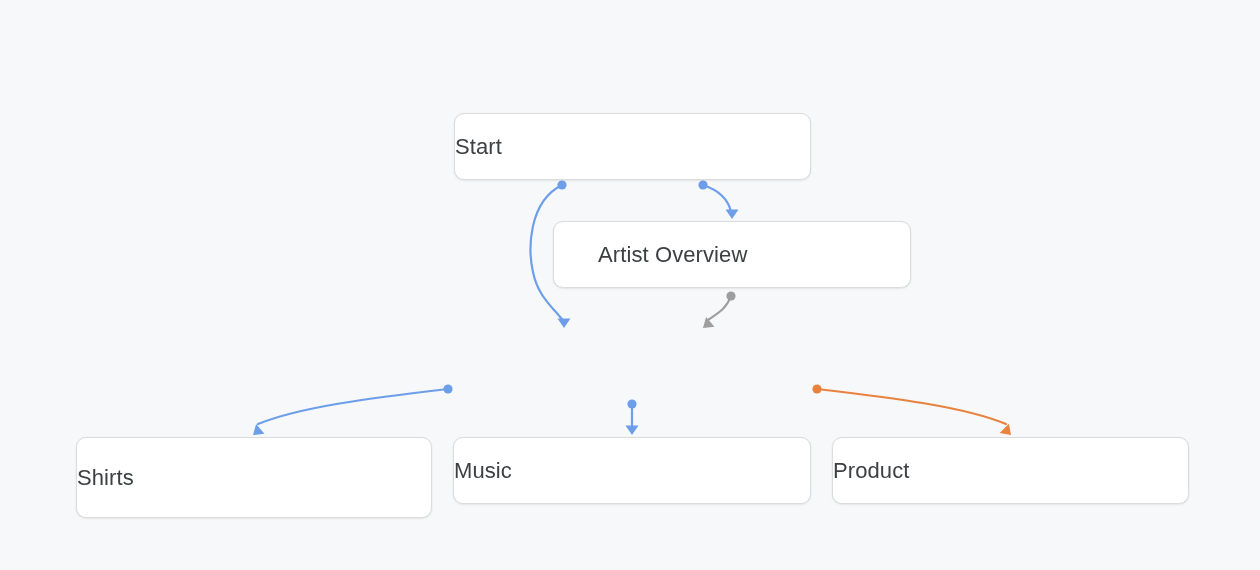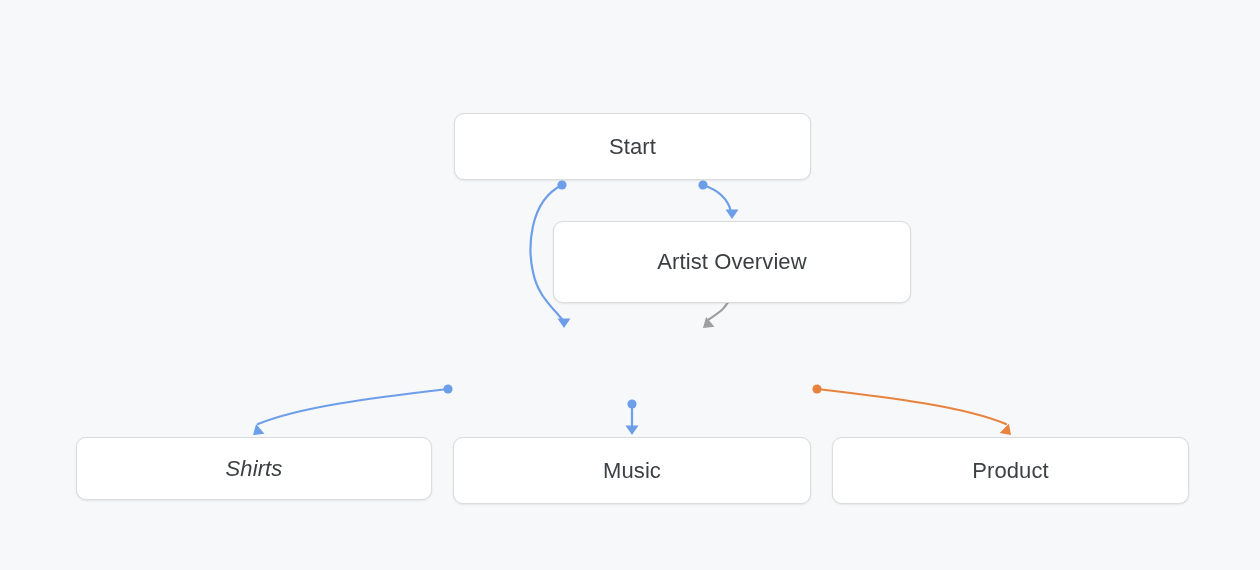--- a/index.html
+++ b/index.html
@@ -30,21 +30,21 @@
   .node {
     position: absolute;
     box-sizing: border-box;
     background: #ffffff;
     border: 1px solid #dcdcdc;
     border-radius: 10px;
     box-shadow: 0 1px 2px rgba(60, 64, 67, 0.10),
                 0 0 1px rgba(60, 64, 67, 0.06);
     display: flex;
     align-items: center;
-    justify-content: center;
+    justify-content: flex-start;
   }
   .node-label {
     font-family: "Liberation Sans", sans-serif;
     font-size: 22px;
     font-weight: 500;
     color: #3c4043;
     letter-spacing: 0.1px;
     white-space: nowrap;
     user-select: none;
   }
@@ -84,26 +84,26 @@
         <path d="M 817 389 C 895 398, 965 407, 1006 424" fill="none" stroke="#e8833f" stroke-width="2.2" stroke-linecap="round"></path>
         <circle cx="817" cy="389" r="4.6" fill="#e8833f"></circle>
         <polygon points="0,0 -6.5,-9.5 6.5,-9.5" fill="#e8833f" transform="translate(1011,435) rotate(-45)"></polygon>
       </g>
     </svg>
 
   <div class="node" style="left: 454px; top: 113px; width: 357px; height: 67px;">
     <span class="node-label">Start</span>
   </div>
 
-  <div class="node" style="left: 553px; top: 221px; width: 358px; height: 82px;">
+  <div class="node" style="left: 553px; top: 221px; width: 358px; height: 67px; padding-left: 44px;">
     <span class="node-label">Artist Overview</span>
   </div>
 
 
-  <div class="node" style="left: 76px; top: 437px; width: 356px; height: 63px; font-style: italic;">
+  <div class="node" style="left: 76px; top: 437px; width: 356px; height: 81px;">
     <span class="node-label">Shirts</span>
   </div>
 
   <div class="node" style="left: 832px; top: 437px; width: 357px; height: 67px;">
     <span class="node-label">Product</span>
   </div>
 
   <div class="node" style="left: 453px; top: 437px; width: 358px; height: 67px;">
     <span class="node-label">Music</span>
   </div>

